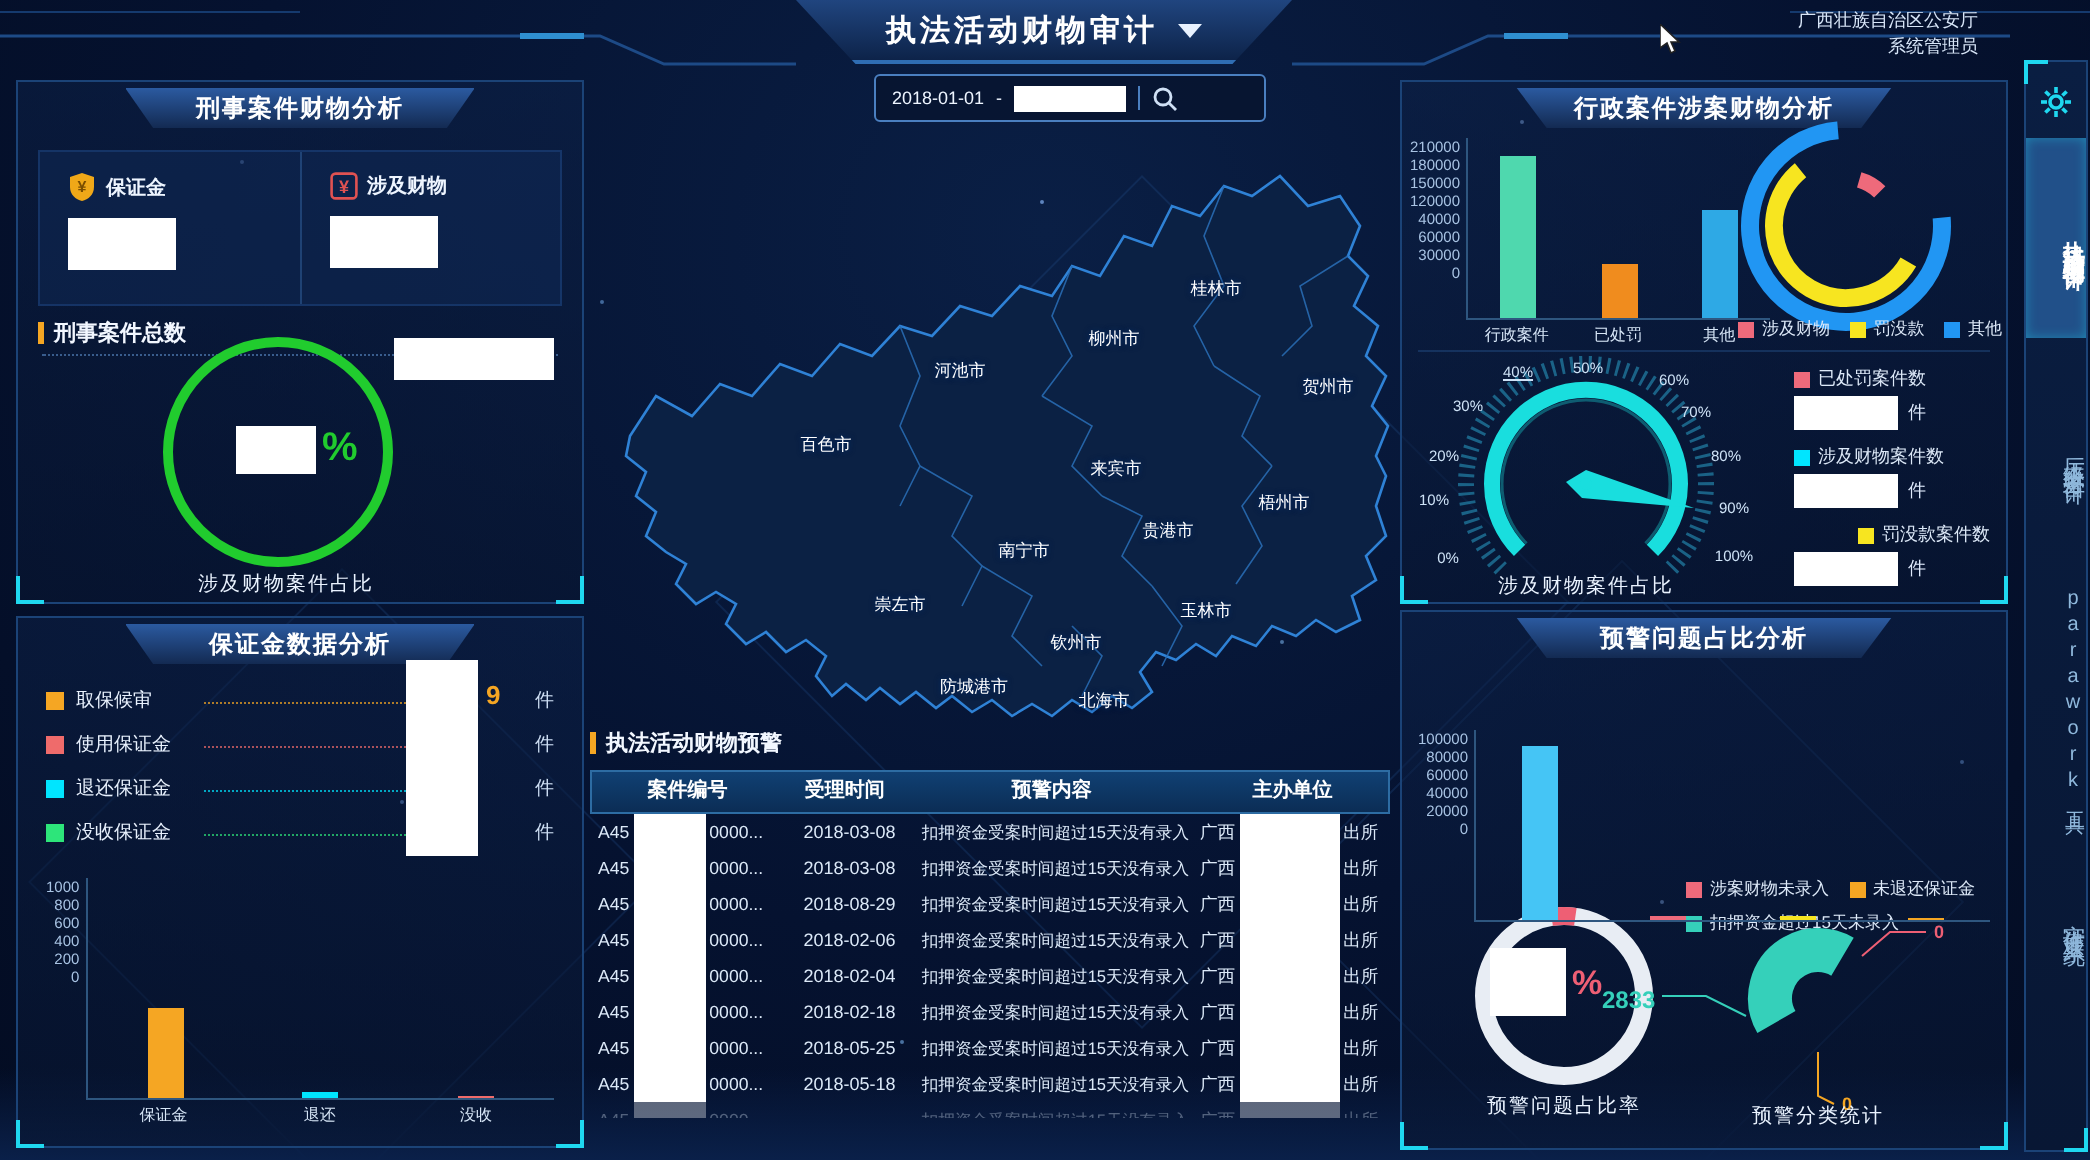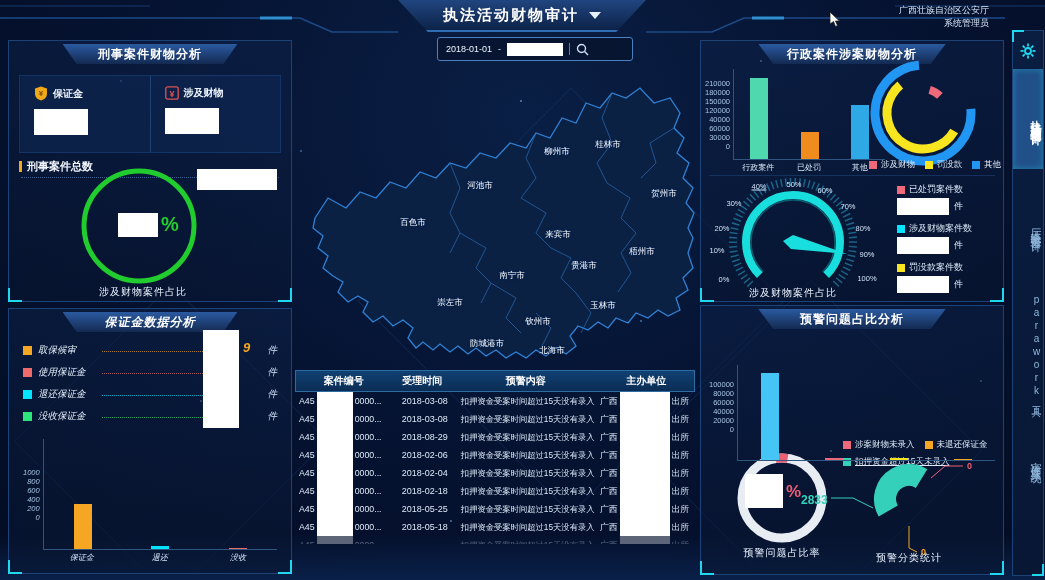--- a/index.html
+++ b/index.html
@@ -43,21 +43,21 @@
 .stat .vbox{margin-top:8px;width:54px;height:26px;background:#fff;}
 
 .brow{display:flex;align-items:center;height:21px;margin:1px 14px;font-size:9.5px;color:#e8f1fd;}
 .brow .sq{width:9px;height:9px;margin-right:6px;flex:none;}
 .brow .bl{width:58px;flex:none;}
 .brow .leader{flex:1;border-bottom:1px dotted #888;opacity:.7;margin:0 6px;height:1px;}
 .brow .vsp{width:40px;flex:none;}
 .brow .unit{width:16px;text-align:right;flex:none;color:#cfe0f5;}
 
 .bchart{display:flex;position:absolute;z-index:3;}
-.bchart .yax{display:flex;flex-direction:column;justify-content:center;align-items:flex-end;color:#a9c4e4;font-size:7.5px;padding:0 3px 13px 0;}
+.bchart .yax{display:flex;flex-direction:column;justify-content:flex-start;align-items:flex-end;color:#a9c4e4;font-size:7.5px;padding:0 3px 13px 0;}
 .bchart .pcol{flex:1;display:flex;flex-direction:column;}
 .bchart .plot{flex:1;display:flex;align-items:flex-end;border-left:1px solid #2e567f;border-bottom:1px solid #2e567f;}
 .bchart .slot{flex:1;display:flex;justify-content:center;align-items:flex-end;height:100%;}
 .bchart .bar{width:18px;}
 .bchart .cats{display:flex;height:11px;color:#d7e6f7;font-size:8px;padding-top:2px;}
 .bchart .cats div{flex:1;text-align:center;white-space:nowrap;overflow:visible;}
 
 .lgitem{display:flex;align-items:center;gap:4px;font-size:8.5px;color:#dde9f8;white-space:nowrap;}
 .lgsq{width:8px;height:8px;flex:none;}
 
@@ -158,21 +158,21 @@
   <div class="dotline abs" style="left:12px;right:12px;top:136px;"></div>
   <div class="redact" style="left:188px;top:128px;width:80px;height:21px;"></div>
   <svg class="abs" style="left:70px;top:125px;z-index:3;" width="120" height="120">
     <circle cx="60" cy="60" r="55" fill="none" stroke="#21cc2e" stroke-width="5"></circle>
   </svg>
   <div class="redact" style="left:109px;top:172px;width:40px;height:24px;"></div>
   <div class="pct" style="left:152px;top:172px;font-size:20px;color:#21cc2e;">%</div>
   <div class="caption" style="left:134px;top:244px;">涉及财物案件占比</div>
 </div>
 
-<div class="panel" id="panel-bail" style="left:8px;top:308px;width:282px;height:264px;font-style:italic;">
+<div class="panel" id="panel-bail" style="left:8px;top:308px;width:282px;height:264px;">
   <div class="phead">保证金数据分析</div>
   <div style="margin-top:8px;">
     <div class="brow">
       <span class="sq" style="background: rgb(245, 166, 35);"></span>
       <span class="bl">取保候审</span>
       <span class="leader" style="border-bottom-color: rgb(245, 166, 35);"></span>
       <span class="vsp"></span>
       <span class="unit">件</span>
     </div>
     <div class="brow">
@@ -252,36 +252,40 @@
       <path d="M221,138 L246,153 L236,173 L251,188"></path>
       <path d="M160,173 L186,188 L176,208 L191,223 L181,243"></path>
       <path d="M251,188 L271,198 L261,218 L276,233"></path>
       <path d="M336,173 L321,193 L331,213 L318,232"></path>
       <path d="M191,223 L216,238 L206,258 L221,273"></path>
       <path d="M276,233 L291,253 L281,273"></path>
       <path d="M236,253 L251,268 L241,288"></path>
     </g>
   </svg>
   <span class="city" style="left:308px;top:85px;">桂林市</span>
-  <span class="city" style="left:257px;top:92px;">柳州市</span>
+  <span class="city" style="left:257px;top:110px;">柳州市</span>
   <span class="city" style="left:364px;top:134px;">贺州市</span>
   <span class="city" style="left:180px;top:126px;">河池市</span>
   <span class="city" style="left:113px;top:163px;">百色市</span>
   <span class="city" style="left:258px;top:175px;">来宾市</span>
   <span class="city" style="left:342px;top:192px;">梧州市</span>
   <span class="city" style="left:284px;top:206px;">贵港市</span>
   <span class="city" style="left:212px;top:216px;">南宁市</span>
   <span class="city" style="left:303px;top:246px;">玉林市</span>
   <span class="city" style="left:150px;top:243px;">崇左市</span>
   <span class="city" style="left:238px;top:262px;">钦州市</span>
   <span class="city" style="left:187px;top:284px;">防城港市</span>
   <span class="city" style="left:252px;top:291px;">北海市</span>
 </div>
 
 <div id="table-zone">
+  <div class="sect">
+    <span class="bullet"></span>
+    <span>执法活动财物预警</span>
+  </div>
   <div id="thead">
     <div class="tc c1">案件编号</div>
     <div class="tc c2">受理时间</div>
     <div class="tc c3">预警内容</div>
     <div class="tc c4">主办单位</div>
   </div>
   <div id="tbody">
       <div class="trow">
         <div class="tc c1" style="text-align: left; padding-left: 4px;"><span>A45</span><span class="wgap" style="width: 36px;"></span><span>0000...</span></div>
         <div class="tc c2">2018-03-08</div>
@@ -399,21 +403,21 @@
       <path d="M58.3,95.7 A42,42 0 1 1 117.7,95.7" fill="none" stroke="rgba(25,222,222,.35)" stroke-width="1.5"></path>
       <polygon points="142,78 88,59 78,65 86,73" fill="#19dede"></polygon>
       <circle cx="88" cy="66" r="3" fill="#19dede"></circle>
     </svg>
     <span class="gtick" style="left:19px;top:103px;">0%</span>
     <span class="gtick" style="left:12px;top:74px;">10%</span>
     <span class="gtick" style="left:17px;top:52px;">20%</span>
     <span class="gtick" style="left:29px;top:27px;">30%</span>
     <span class="gtick" style="left:54px;top:10px;text-decoration:underline;">40%</span>
     <span class="gtick" style="left:89px;top:8px;">50%</span>
-    <span class="gtick" style="left:120px;top:14px;">60%</span>
+    <span class="gtick" style="left:132px;top:14px;">60%</span>
     <span class="gtick" style="left:143px;top:30px;">70%</span>
     <span class="gtick" style="left:158px;top:52px;">80%</span>
     <span class="gtick" style="left:162px;top:78px;text-align:center;">90%</span>
     <span class="gtick" style="left:162px;top:102px;">100%</span>
     <div class="caption" style="left:88px;top:110px;">涉及财物案件占比</div>
   </div>
 
   <div class="abs" style="left:196px;top:142px;width:102px;">
     <div style="margin-bottom:7px;">
       <div class="lgitem" style="font-size:9px;">
@@ -429,21 +433,21 @@
       <div class="lgitem" style="font-size:9px;">
           <span class="lgsq" style="background: rgb(0, 229, 255);"></span>
           <span>涉及财物案件数</span>
         </div>
       <div style="display:flex;align-items:center;gap:5px;margin-top:2px;">
           <span style="display:inline-block;width:52px;height:17px;background:#fff;"></span>
           <span style="font-size:9px;">件</span>
         </div>
     </div>
     <div>
-      <div class="lgitem" style="font-size:9px;">
+      <div class="lgitem" style="font-size:9px;margin-left:32px;">
           <span class="lgsq" style="background: rgb(247, 229, 32);"></span>
           <span>罚没款案件数</span>
         </div>
       <div style="display:flex;align-items:center;gap:5px;margin-top:2px;">
           <span style="display:inline-block;width:52px;height:17px;background:#fff;"></span>
           <span style="font-size:9px;">件</span>
         </div>
     </div>
   </div>
 </div>
@@ -489,21 +493,21 @@
     <div style="display:flex;gap:10px;">
       <span class="lgitem">
           <span class="lgsq" style="background: rgb(238, 106, 123);"></span>
           <span>涉案财物未录入</span>
         </span>
       <span class="lgitem">
           <span class="lgsq" style="background: rgb(245, 166, 35);"></span>
           <span>未退还保证金</span>
         </span>
     </div>
-    <div style="margin-top:5px;text-decoration:underline;">
+    <div style="margin-top:5px;">
       <span class="lgitem">
           <span class="lgsq" style="background: rgb(53, 208, 186);"></span>
           <span>扣押资金超过15天未录入</span>
         </span>
     </div>
   </div>
 
   <div class="abs" style="left:90px;top:150px;width:206px;height:112px;">
     <svg width="206" height="112">
       <circle cx="118" cy="43" r="24" fill="none" stroke="#35d0ba" stroke-width="22" stroke-dasharray="63 88" transform="rotate(150 118 43)"></circle>

